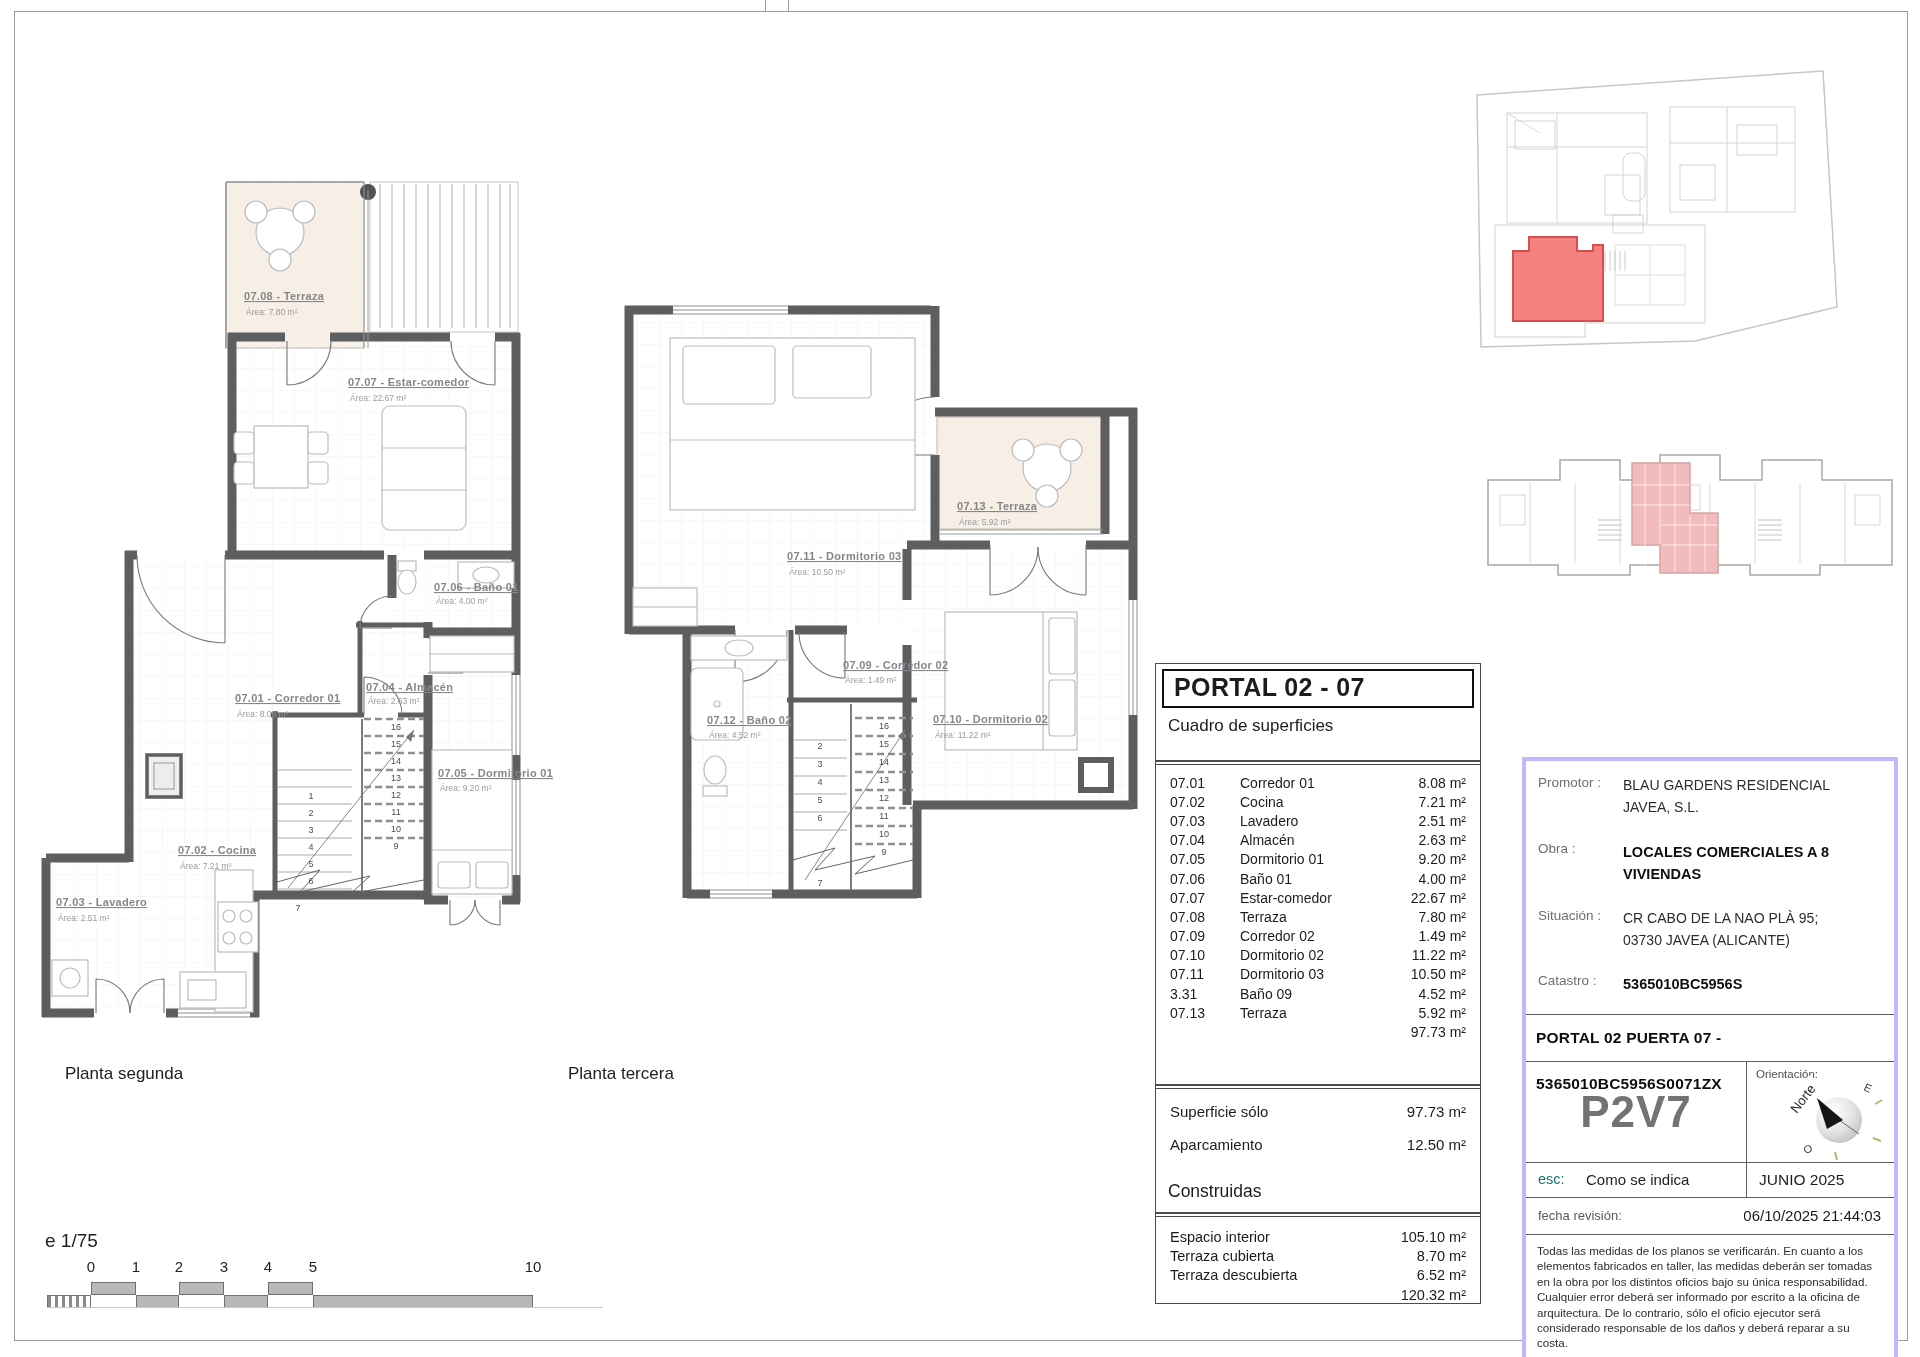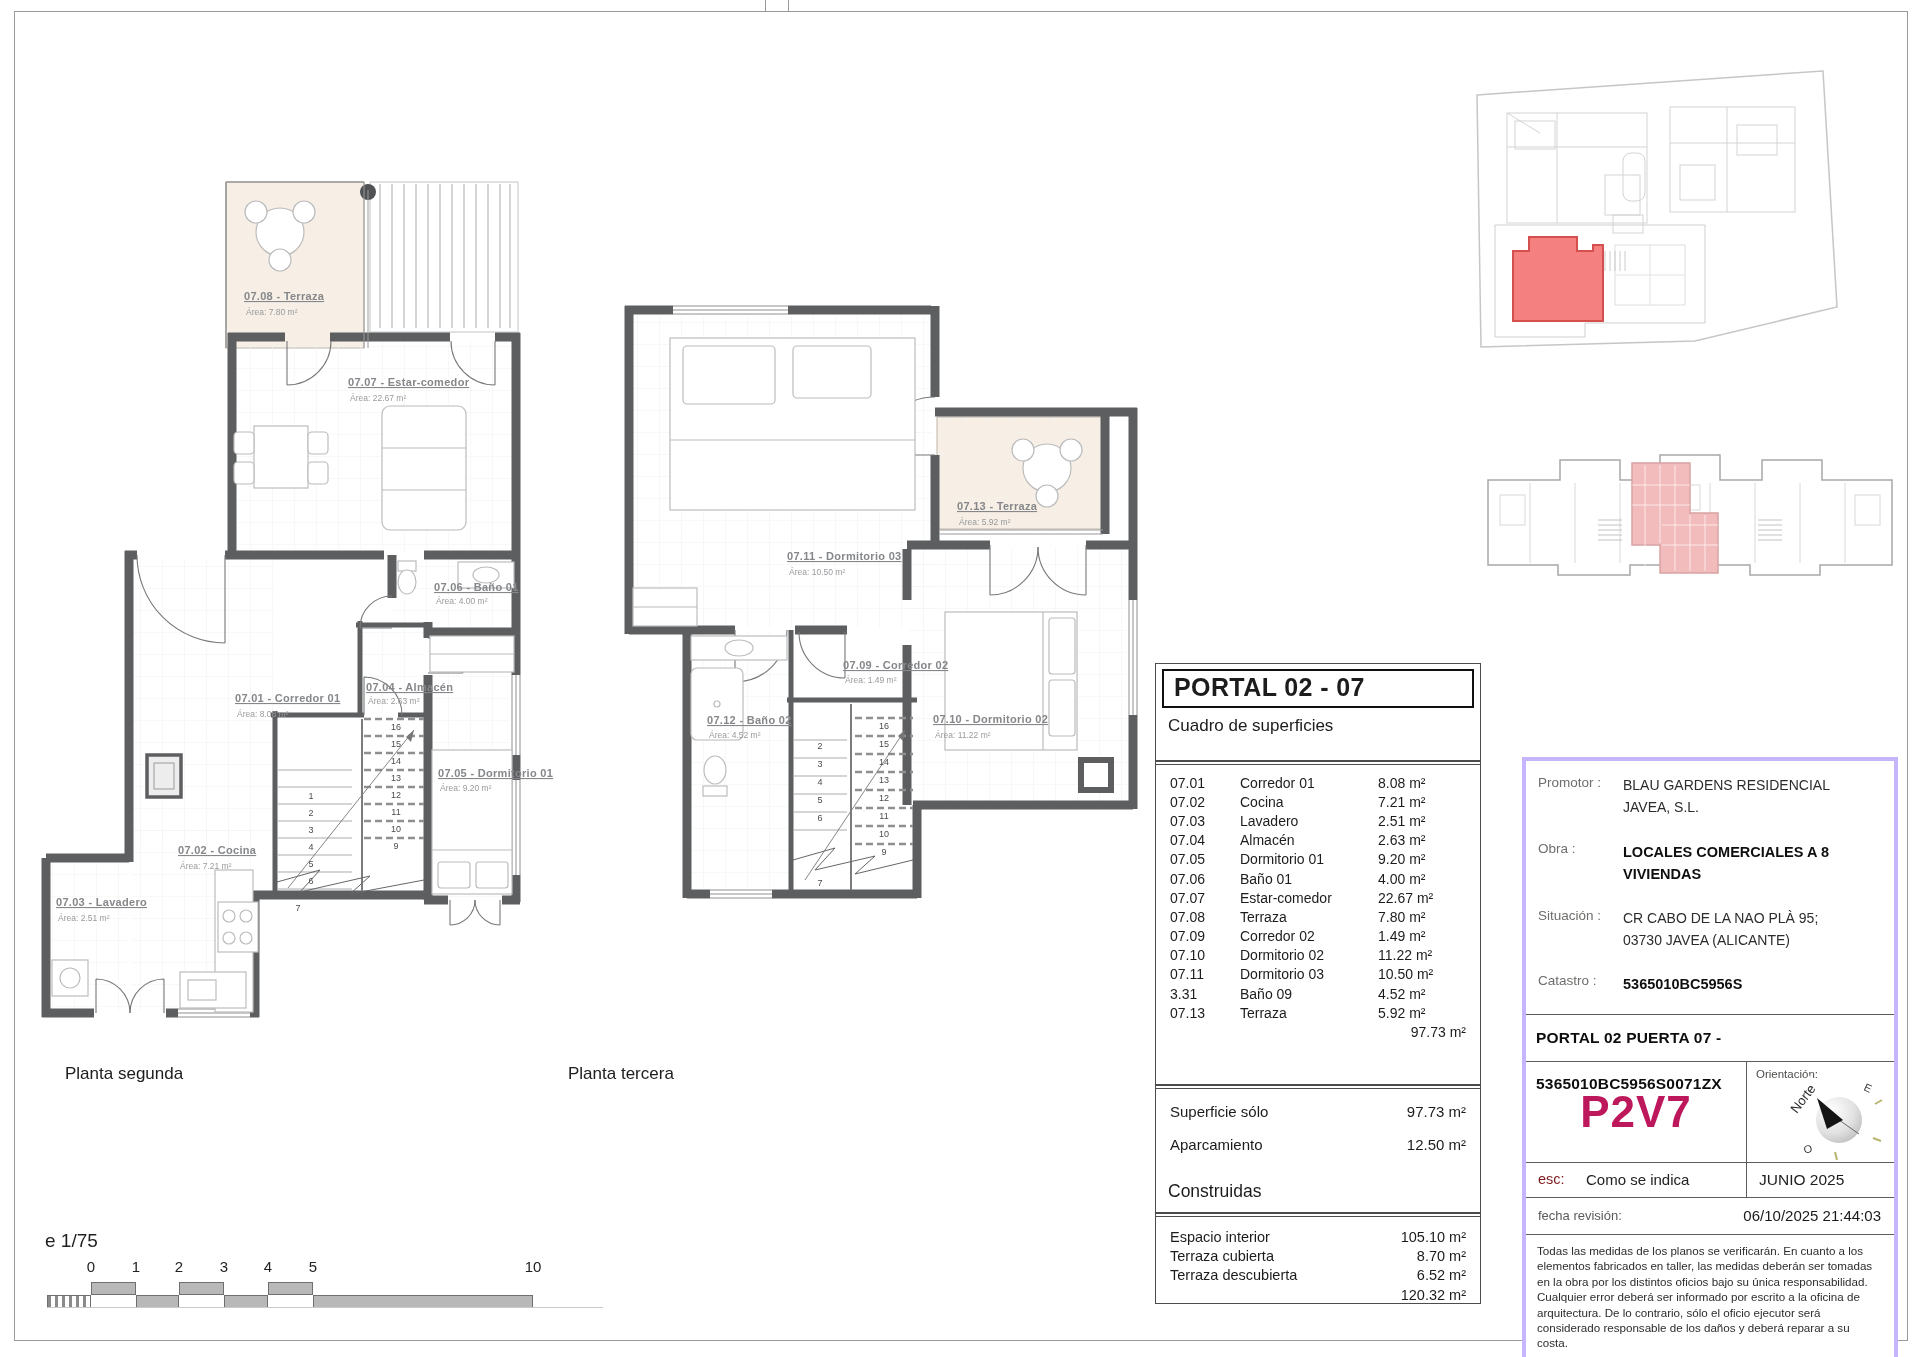--- a/index.html
+++ b/index.html
@@ -16,41 +16,41 @@
 
   
   #surfaces { position:absolute; left:1155px; top:663px; width:326px; height:641px; border:1px solid #4c4c4c; background:#fff; }
   .sur-title-box { margin:5px 6px 0 6px; border:2px solid #101010; padding:2px 10px 4px; font-size:25px; font-weight:bold; letter-spacing:.4px; }
   .sur-subtitle { margin:8px 0 0 12px; font-size:17px; padding-bottom:24px; }
   .dsep { border-top:2px solid #4c4c4c; border-bottom:1px solid #4c4c4c; height:5px; }
   .sur-rows { padding-top:8px; }
   .sur-row { display:flex; padding:1.6px 14px; font-size:14px; }
   .sur-code { width:70px; }
   .sur-name { flex:1; }
-  .sur-val  { width:88px; }
+  .sur-val  { width:88px; text-align:right; }
   .sur-total { text-align:right; padding:2px 14px; font-size:14px; margin-bottom:42px; }
   .sum-row { display:flex; justify-content:space-between; padding:14px 14px 2px; font-size:15px; }
   .built-hd { font-size:17.5px; padding:26px 0 10px 12px; }
   .built-rows { padding-top:10px; }
   .built-row { display:flex; justify-content:space-between; padding:1.6px 14px; font-size:14.5px; }
   .built-total { text-align:right; padding:2px 14px; font-size:14.5px; }
 
   
   #titleblock { position:absolute; left:1522px; top:757px; width:376px; height:679px; border:4px solid #c4b5fd; background:#fff; }
   .tb-row { position:absolute; left:0; right:0; }
   .tb-label { position:absolute; left:12px; font-size:13.5px; color:#6e6e6c; }
   .tb-val { position:absolute; left:97px; right:10px; font-size:14px; color:#2c2c2c; line-height:1.55; }
   .tb-val.bold { font-weight:bold; color:#0f0f0f; font-size:14.5px; }
   .tb-portal { position:absolute; top:253px; left:0; right:0; height:47px; border-top:1px solid #5d5d5d; line-height:46px; font-weight:bold; font-size:15.5px; padding-left:10px; letter-spacing:.2px; color:#0d0d0d; }
   .tb-main { position:absolute; top:300px; left:0; right:0; height:101px; border-top:1px solid #5d5d5d; }
-  .tb-unit { position:absolute; left:0; top:0; width:220px; height:100px; display:flex; align-items:center; justify-content:center; font-size:44px; font-weight:bold; letter-spacing:1px; color:#be185d; }
+  .tb-unit { position:absolute; left:0; top:0; width:220px; height:100px; display:flex; align-items:center; justify-content:center; font-size:44px; font-weight:bold; letter-spacing:1px; color:#737373; }
   .tb-compass { position:absolute; left:220px; top:0; right:0; height:100px; border-left:1px solid #5d5d5d; }
   .tb-orient { position:absolute; left:9px; top:6px; font-size:11.5px; color:#4e4e4c; }
   .tb-esc { position:absolute; top:401px; left:0; right:0; height:35px; border-top:1px solid #5d5d5d; }
-  .tb-esc-label { position:absolute; left:12px; top:8px; font-size:14.5px; color:#7f1d1d; }
+  .tb-esc-label { position:absolute; left:12px; top:8px; font-size:14.5px; color:#0f766e; }
   .tb-esc-val { position:absolute; left:60px; top:8px; font-size:15px; color:#222; }
   .tb-date { position:absolute; left:220px; top:0; right:0; height:34px; border-left:1px solid #5d5d5d; padding:8px 0 0 12px; font-size:15.5px; color:#1d1d1d; }
   .tb-fecha { position:absolute; top:436px; left:0; right:0; height:37px; border-top:1px solid #5d5d5d; }
   .tb-fecha-label { position:absolute; left:12px; top:10px; font-size:13px; color:#5b5b59; }
   .tb-fecha-val { position:absolute; right:13px; top:9px; font-size:15px; color:#1a1a1a; }
   .tb-disc { position:absolute; top:473px; left:0; right:0; bottom:0; border-top:1px solid #5d5d5d; padding:8px 11px; font-size:11.6px; color:#2d2d2d; line-height:1.33; }
 
   
   #scalebar { position:absolute; left:45px; top:1258px; width:580px; height:54px; }
   .sb-num { position:absolute; top:0; width:20px; text-align:center; font-size:15px; color:#222; }

